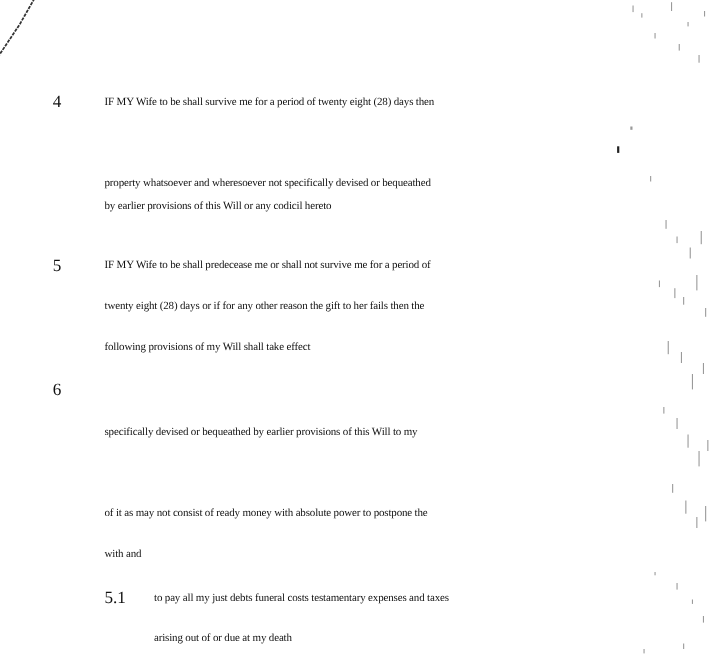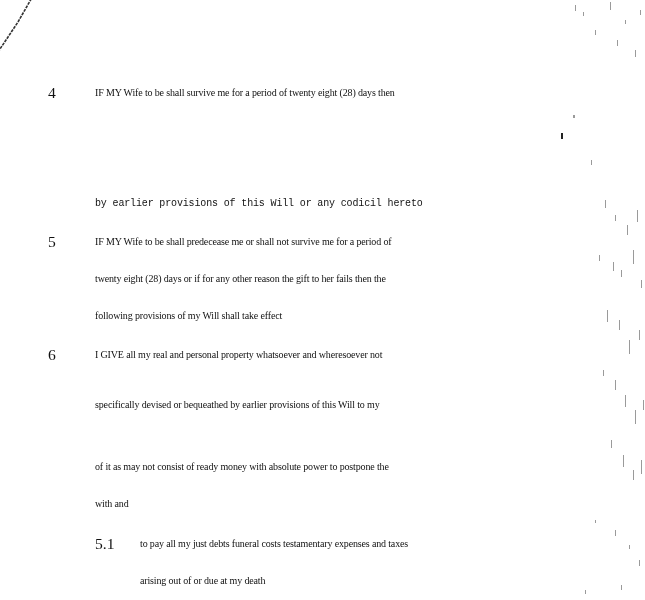--- a/index.html
+++ b/index.html
@@ -91,30 +91,30 @@
       <rect x="74" y="545" width="1" height="4"></rect>
         <rect x="84" y="560" width="1" height="6"></rect>
       <rect x="30" y="590" width="1" height="4"></rect>
         <rect x="66" y="585" width="1" height="5"></rect>
       <rect x="6" y="133" width="2" height="6" fill="#222"></rect>
     </g>
   </svg>
 
   <div class="num" style="left:48px; top:84px;">4</div>
   <div class="line" style="left:95px; top:84px;">IF MY Wife to be shall survive me for a period of twenty eight (28) days then</div>
-  <div class="line" style="left:95px; top:195px;font-family:Liberation Mono, monospace;">by earlier provisions of this Will or any codicil hereto</div>
+  <div class="line" style="left:95px; top:158px;">property whatsoever and wheresoever not specifically devised or bequeathed</div>
+  <div class="line" style="left:95px; top:179px;">by earlier provisions of this Will or any codicil hereto</div>
 
   <div class="num" style="left:48px; top:233px;">5</div>
   <div class="line" style="left:95px; top:233px;text-align:center;">IF MY Wife to be shall predecease me or shall not survive me for a period of</div>
   <div class="line" style="left:95px; top:270px;">twenty eight (28) days or if for any other reason the gift to her fails then the</div>
   <div class="line" style="left:95px; top:307px;">following provisions of my Will shall take effect</div>
 
   <div class="num" style="left:48px; top:346px;">6</div>
-  <div class="line" style="left:95px; top:346px;">I GIVE all my real and personal property whatsoever and wheresoever not</div>
-  <div class="line" style="left:95px; top:396px;">specifically devised or bequeathed by earlier provisions of this Will to my</div>
+  <div class="line" style="left:95px; top:384px;">specifically devised or bequeathed by earlier provisions of this Will to my</div>
   <div class="line" style="left:95px; top:458px;">of it as may not consist of ready money with absolute power to postpone the</div>
   <div class="line" style="left:95px; top:495px;">with and</div>
 
   <div class="num" style="left:95px; top:535px;">5.1</div>
   <div class="line" style="left:140px; top:535px;">to pay all my just debts funeral costs testamentary expenses and taxes</div>
   <div class="line" style="left:140px; top:572px;">arising out of or due at my death</div>
 
 </div>
 
 </body></html>

